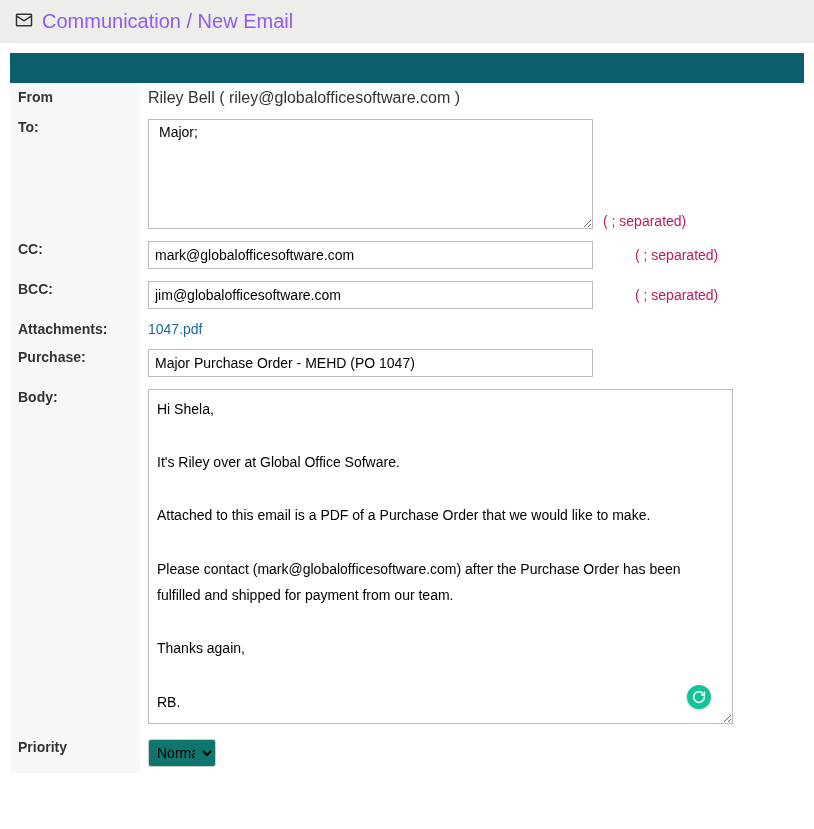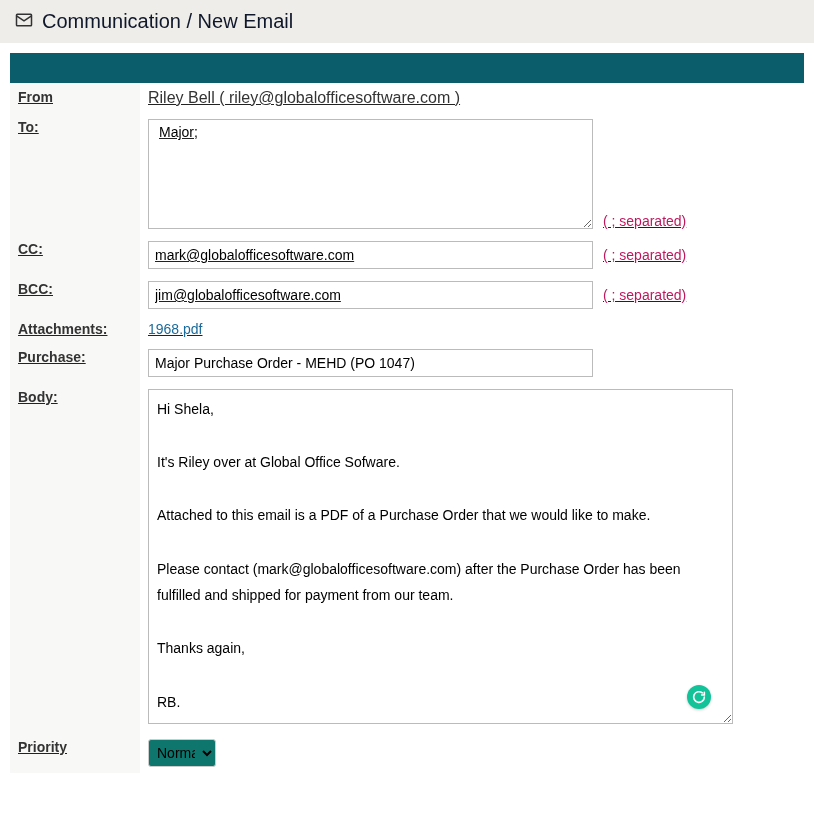--- a/index.html
+++ b/index.html
@@ -1,30 +1,30 @@
 <!DOCTYPE html>
 <html><head>
   <meta charset="utf-8">
   <style>
     * { box-sizing: border-box; margin: 0; padding: 0; }
     body { font-family: Arial, Helvetica, sans-serif; font-size: 14px; color: #222; background: #fff; }
     .header-bar { background: #eeede9; padding: 10px 14px; display: flex; align-items: center; }
     .header-bar svg { width: 20px; height: 20px; margin-right: 8px; }
-    .header-title { font-size: 20px; color: #0f172a; }
+    .header-title { font-size: 20px; color: #8b5cf6; }
     .content-wrap { padding: 10px; }
     .teal-bar { background: #0b5d6b; height: 30px; width: 100%; }
-    .form-table { width: 100%; border-collapse: collapse; text-decoration: underline; }
+    .form-table { width: 100%; border-collapse: collapse; }
     .form-table td { padding: 6px 8px; vertical-align: top; }
     .label-cell { width: 130px; background: #f8f8f6; font-weight: bold; color: #333; font-size: 14px; padding-top: 10px; padding-left: 10px; }
     .value-cell { background: #fff; }
     textarea.to-area { width: 445px; height: 110px; resize: both; font-family: Arial, sans-serif; font-size: 14px; padding: 4px 10px; border: 1px solid #bbb; }
     input.text-input { width: 445px; font-family: Arial, sans-serif; font-size: 14px; padding: 4px 6px; height: 28px; border: 1px solid #bbb; }
     .hint { font-size: 14px; color: #be185d; margin-left: 10px; }
     .inline-row { display: flex; align-items: flex-end; flex-wrap: wrap; }
-    .inline-row-center { display: flex; align-items: center; flex-wrap: wrap; }
+    .inline-row-center { display: flex; align-items: center; flex-wrap: wrap; gap: 32px; }
     .attachment-link { color: #1a6a9c; text-decoration: none; cursor: pointer; }
     textarea.body-area { width: 585px; height: 335px; resize: both; font-family: Arial, sans-serif; font-size: 14px; line-height: 1.9; padding: 6px 8px; border: 1px solid #bbb; overflow-y: scroll; }
     select.priority { height: 28px; width: 68px; font-size: 14px; padding: 2px 4px; border: 1px solid #ccc; border-radius: 3px; background: #0f766e; }
     .from-val { font-size: 16px; color: #333; }
     .body-wrap { position: relative; display: inline-block; }
     .grammarly-badge { position: absolute; right: 22px; bottom: 18px; width: 24px; height: 24px; border-radius: 50%; background: #12c39a; display: flex; align-items: center; justify-content: center; box-shadow: 0 1px 3px rgba(0,0,0,.2); }
     .grammarly-badge svg { width: 16px; height: 16px; }
   </style>
 </head>
 <body>
@@ -77,21 +77,21 @@
         <div class="inline-row-center">
           <input class="text-input" type="text" value="jim@globalofficesoftware.com" style="">
           <span class="hint">( ; separated)</span>
         </div>
       </td>
     </tr>
 
     <tr>
       <td class="label-cell">Attachments:</td>
       <td class="value-cell">
-        <a class="attachment-link">1968.pdf</a>
+        <a class="attachment-link">1047.pdf</a>
       </td>
     </tr>
 
     <tr>
       <td class="label-cell">Purchase:</td>
       <td class="value-cell">
         <input class="text-input" type="text" value="Major Purchase Order - MEHD (PO 1047)" style="">
       </td>
     </tr>
 

